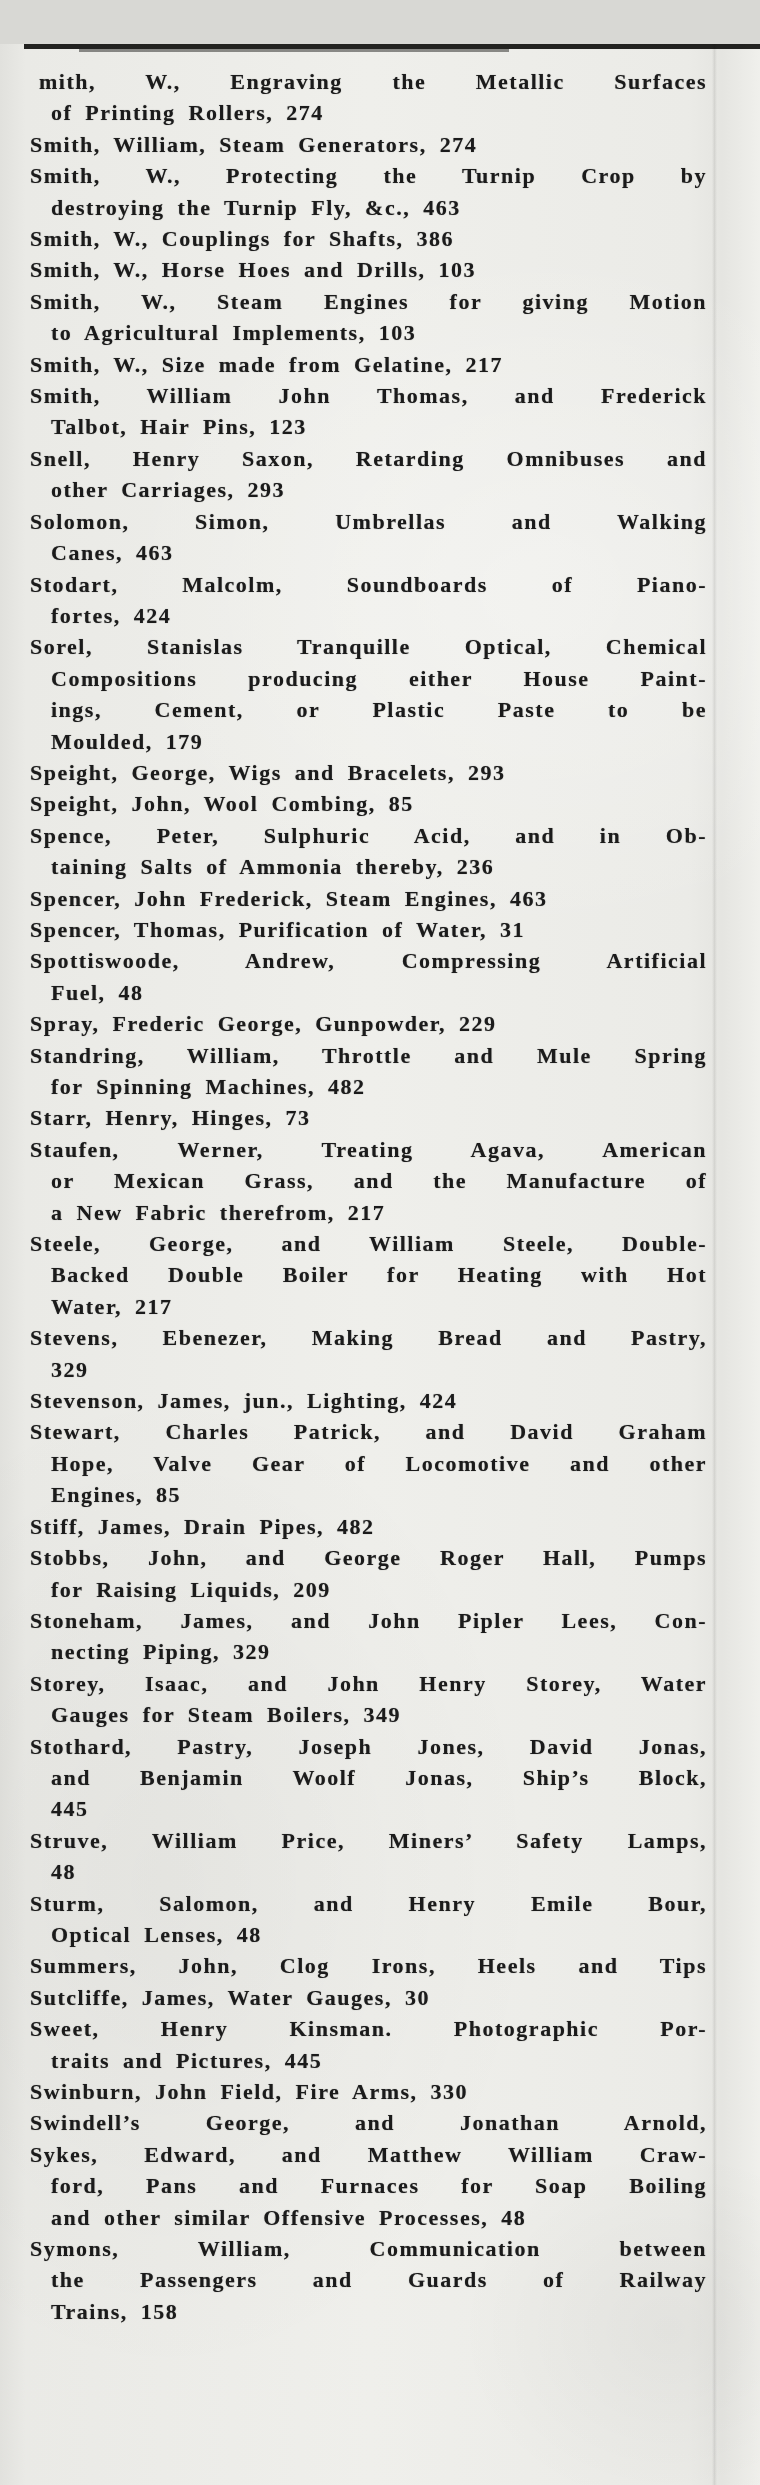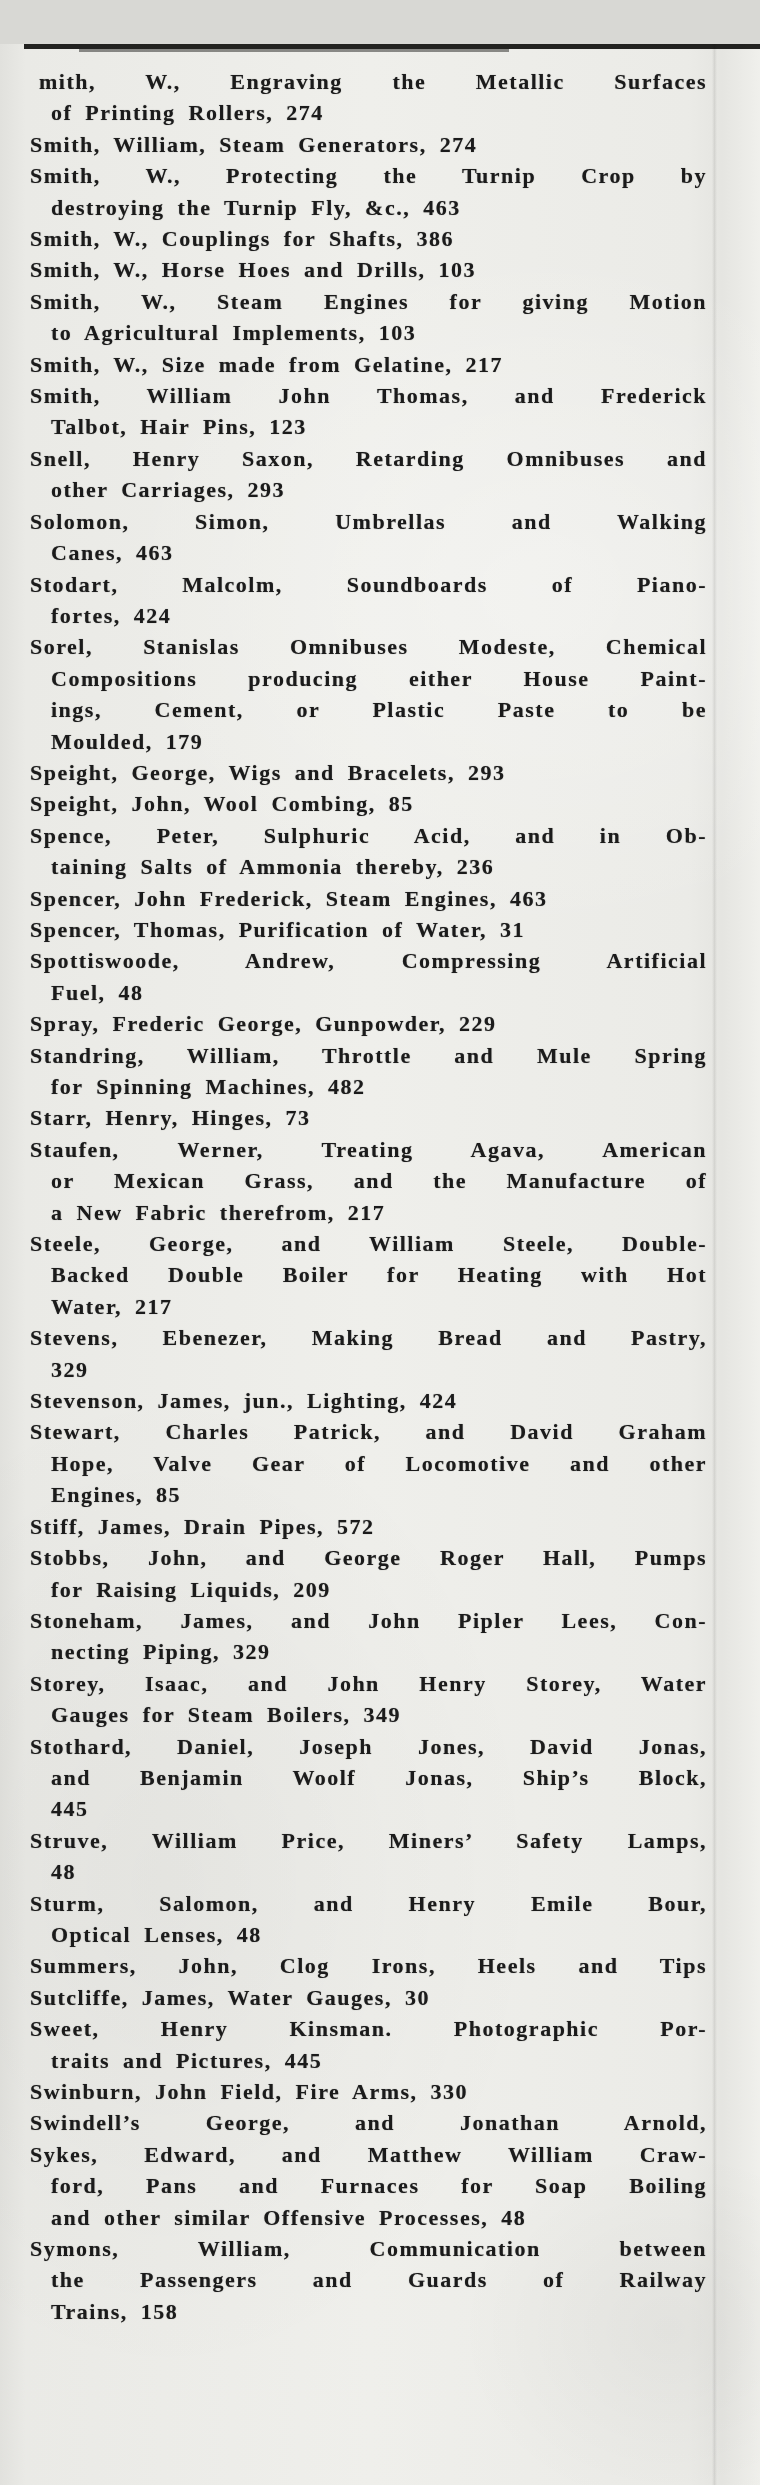--- a/index.html
+++ b/index.html
@@ -93,21 +93,21 @@
       </div>
       <div class="entry">
         <div class="line just">Solomon, Simon, Umbrellas and Walking</div>
         <div class="line cont">Canes, 463</div>
       </div>
       <div class="entry">
         <div class="line just">Stodart, Malcolm, Soundboards of Piano-</div>
         <div class="line cont">fortes, 424</div>
       </div>
       <div class="entry">
-        <div class="line just">Sorel, Stanislas Omnibuses Modeste, Chemical</div>
+        <div class="line just">Sorel, Stanislas Tranquille Optical, Chemical</div>
         <div class="line cont just">Compositions producing either House Paint-</div>
         <div class="line cont just">ings, Cement, or Plastic Paste to be</div>
         <div class="line cont">Moulded, 179</div>
       </div>
       <div class="entry">
         <div class="line">Speight, George, Wigs and Bracelets, 293</div>
       </div>
       <div class="entry">
         <div class="line">Speight, John, Wool Combing, 85</div>
       </div>
@@ -151,36 +151,36 @@
       </div>
       <div class="entry">
         <div class="line">Stevenson, James, jun., Lighting, 424</div>
       </div>
       <div class="entry">
         <div class="line just">Stewart, Charles Patrick, and David Graham</div>
         <div class="line cont just">Hope, Valve Gear of Locomotive and other</div>
         <div class="line cont">Engines, 85</div>
       </div>
       <div class="entry">
-        <div class="line">Stiff, James, Drain Pipes, 572</div>
+        <div class="line">Stiff, James, Drain Pipes, 482</div>
       </div>
       <div class="entry">
         <div class="line just">Stobbs, John, and George Roger Hall, Pumps</div>
         <div class="line cont">for Raising Liquids, 209</div>
       </div>
       <div class="entry">
         <div class="line just">Stoneham, James, and John Pipler Lees, Con-</div>
         <div class="line cont">necting Piping, 329</div>
       </div>
       <div class="entry">
         <div class="line just">Storey, Isaac, and John Henry Storey, Water</div>
         <div class="line cont">Gauges for Steam Boilers, 349</div>
       </div>
       <div class="entry">
-        <div class="line just">Stothard, Daniel, Joseph Jones, David Jonas,</div>
+        <div class="line just">Stothard, Pastry, Joseph Jones, David Jonas,</div>
         <div class="line cont just">and Benjamin Woolf Jonas, Ship’s Block,</div>
         <div class="line cont">445</div>
       </div>
       <div class="entry">
         <div class="line just">Struve, William Price, Miners’ Safety Lamps,</div>
         <div class="line cont">48</div>
       </div>
       <div class="entry">
         <div class="line just">Sturm, Salomon, and Henry Emile Bour,</div>
         <div class="line cont">Optical Lenses, 48</div>

